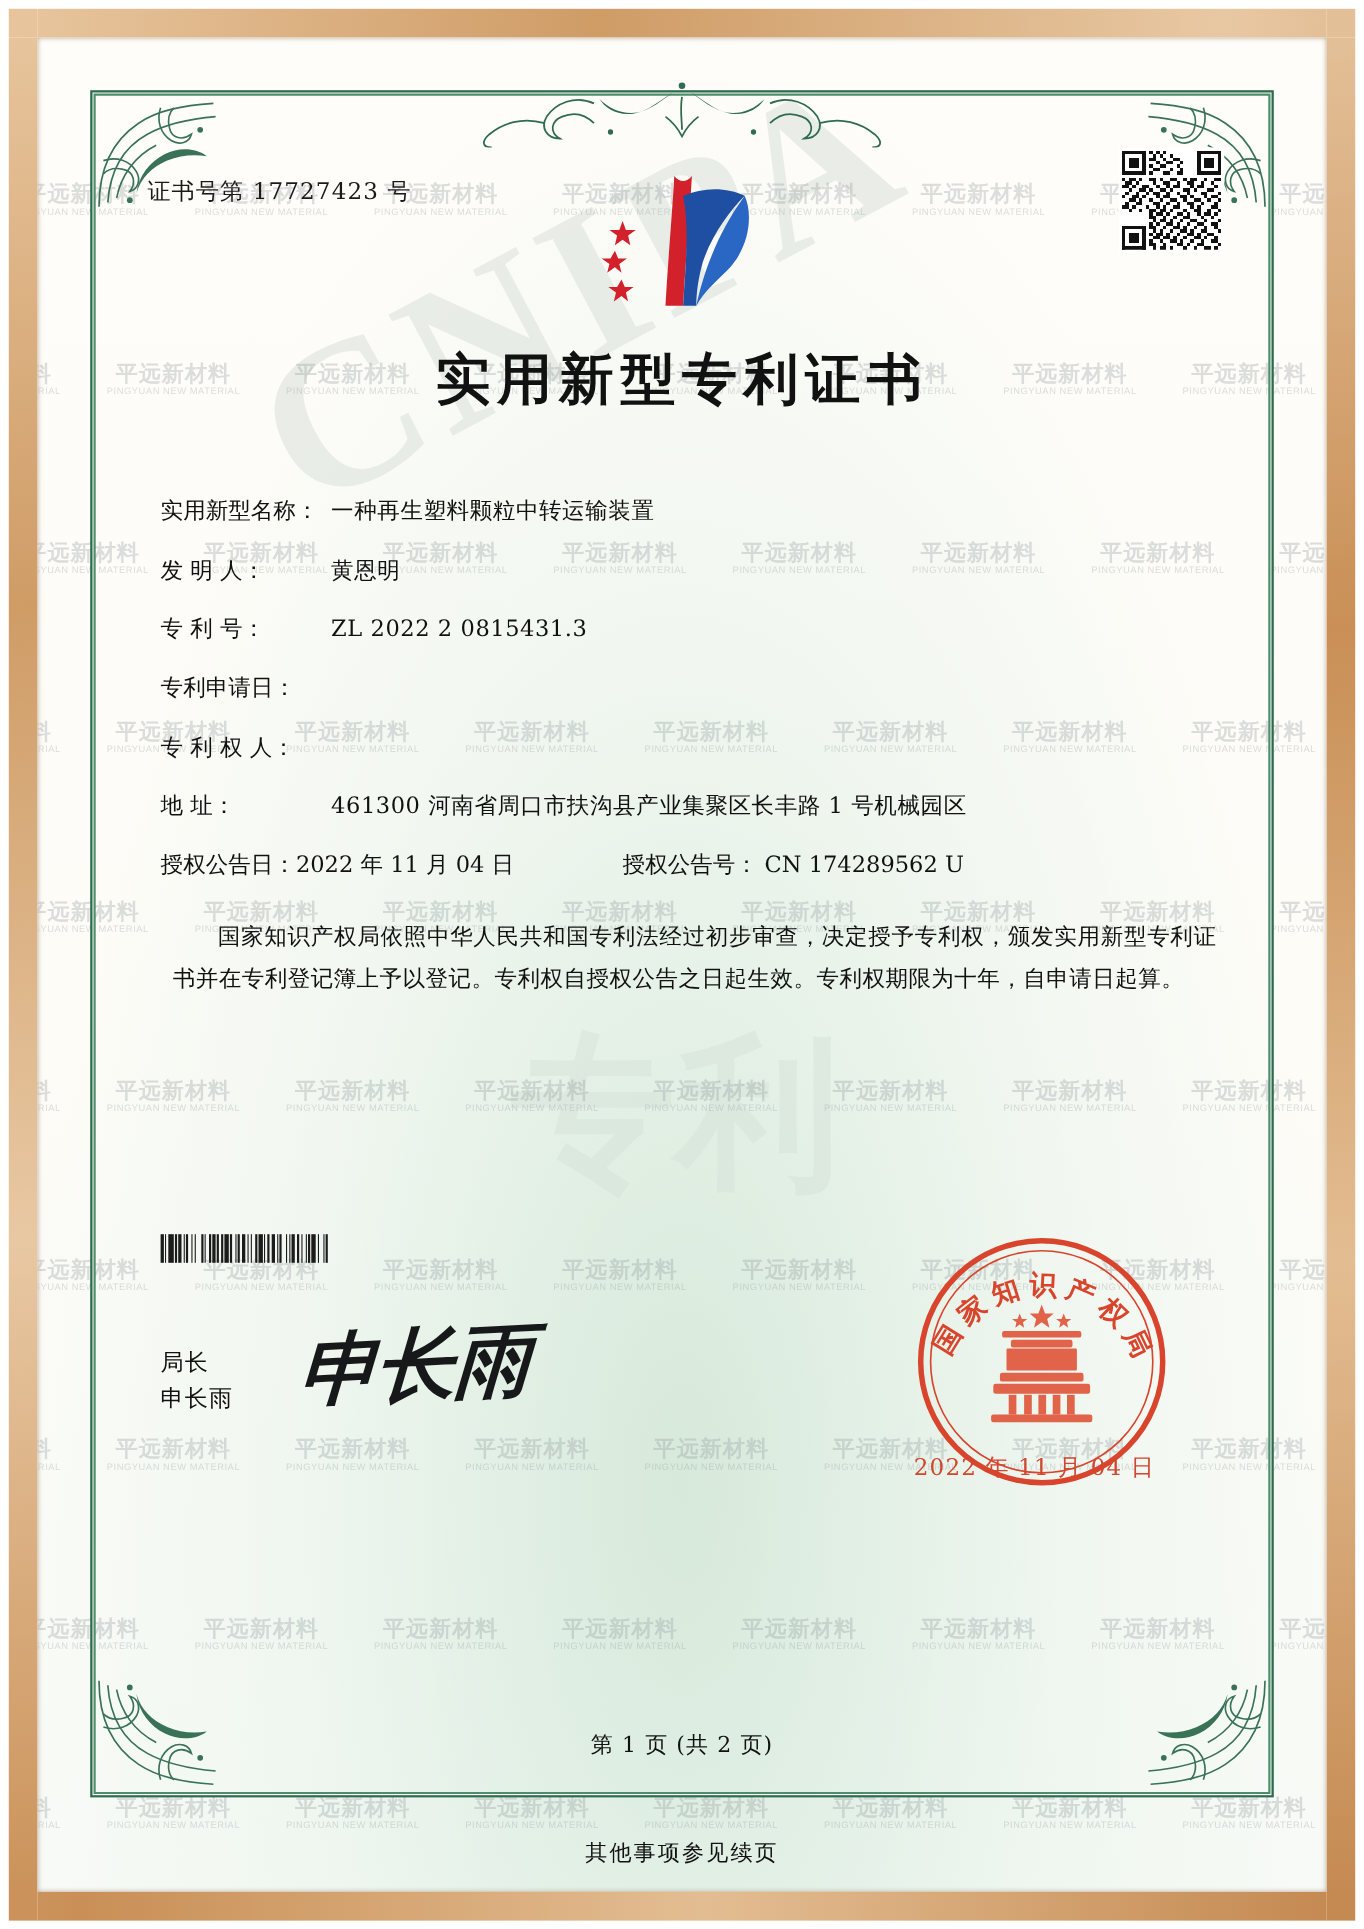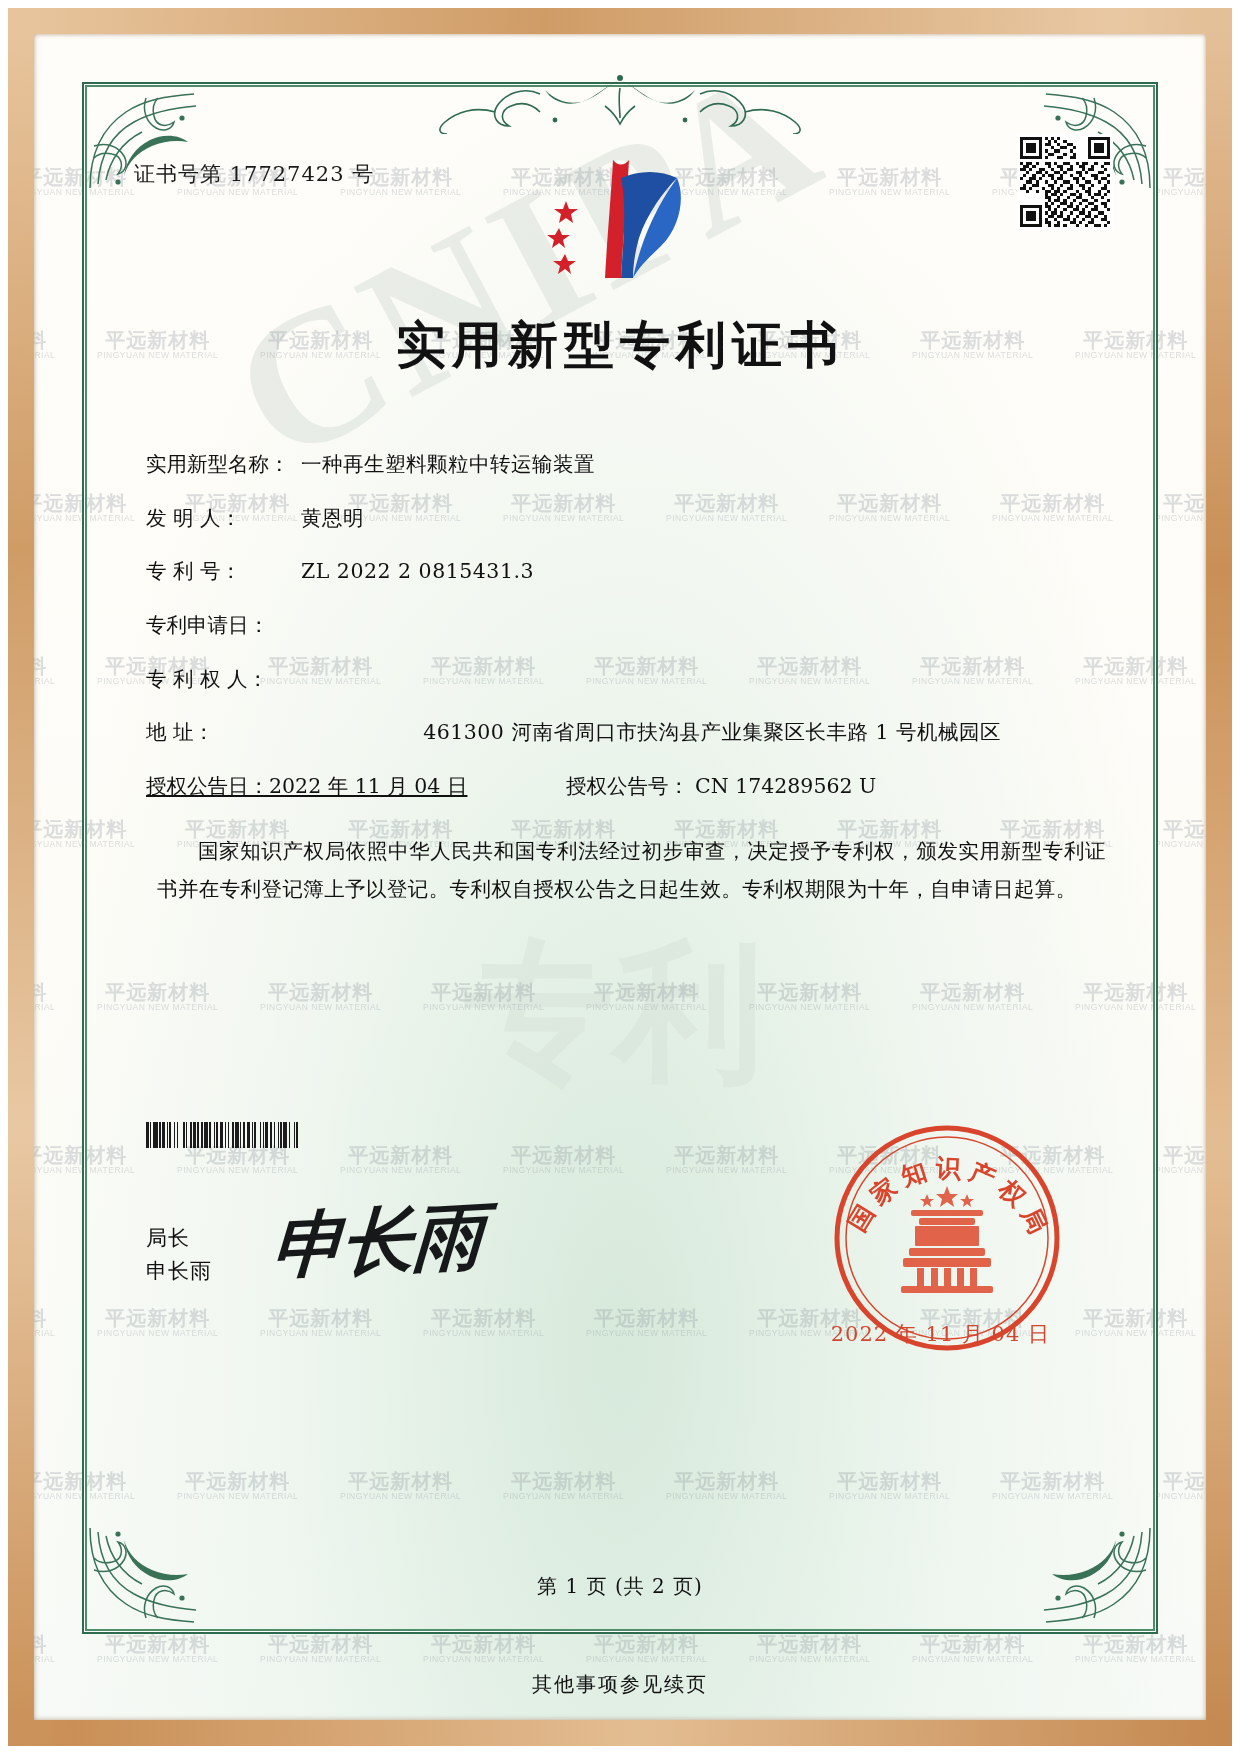--- a/index.html
+++ b/index.html
@@ -194,28 +194,28 @@
   .flabel {
     width: 155px;
     flex: 0 0 155px;
     letter-spacing: 0px;
     white-space: nowrap;
   }
   .fval {
     flex: 1 1 auto;
     letter-spacing: .5px;
   }
-  .fval.wrap { max-width: 700px; text-align: right; }
+  .fval.wrap { max-width: 700px; }
 
   .pubrow {
     display: flex;
     align-items: baseline;
     margin-bottom: 34px;
   }
-  .pubrow .seg1 { width: 420px; flex: 0 0 420px; text-decoration: underline; }
+  .pubrow .seg1 { width: 420px; flex: 0 0 420px; }
   .pubrow .lbl2 { margin-right: 6px; }
 
   .para {
     font-size: 20.5px;
     line-height: 1.85;
     text-indent: 2em;
     color: #111;
     letter-spacing: .4px;
     margin: 0 0 14px 11px;
     text-align: justify;

